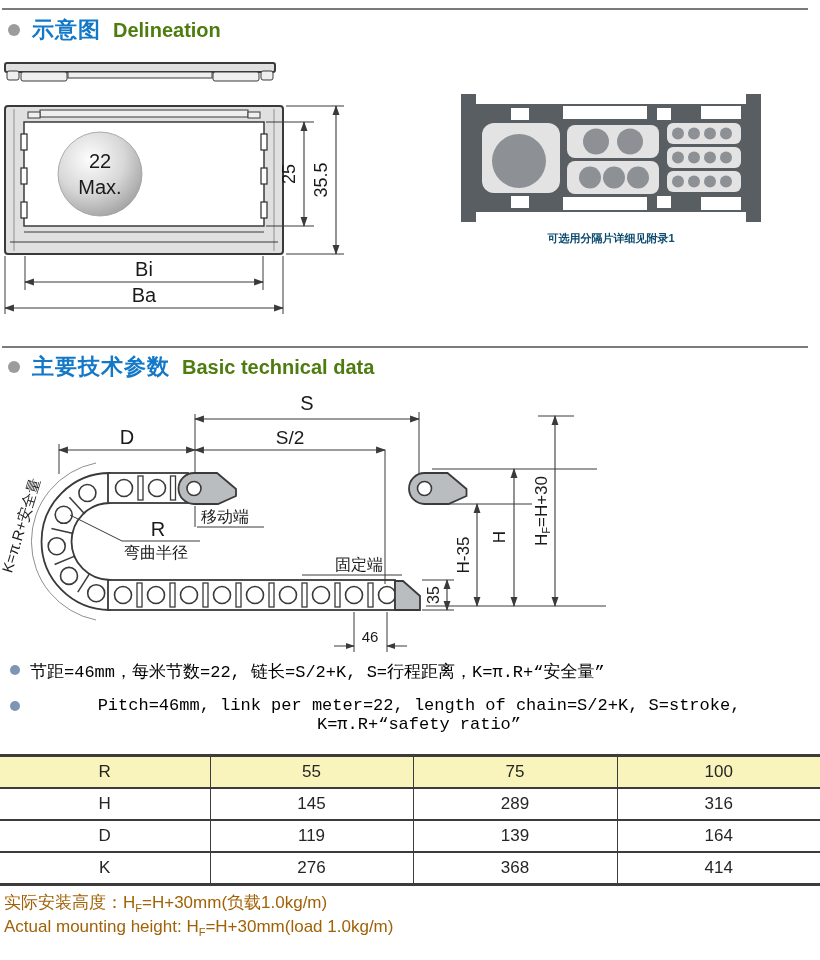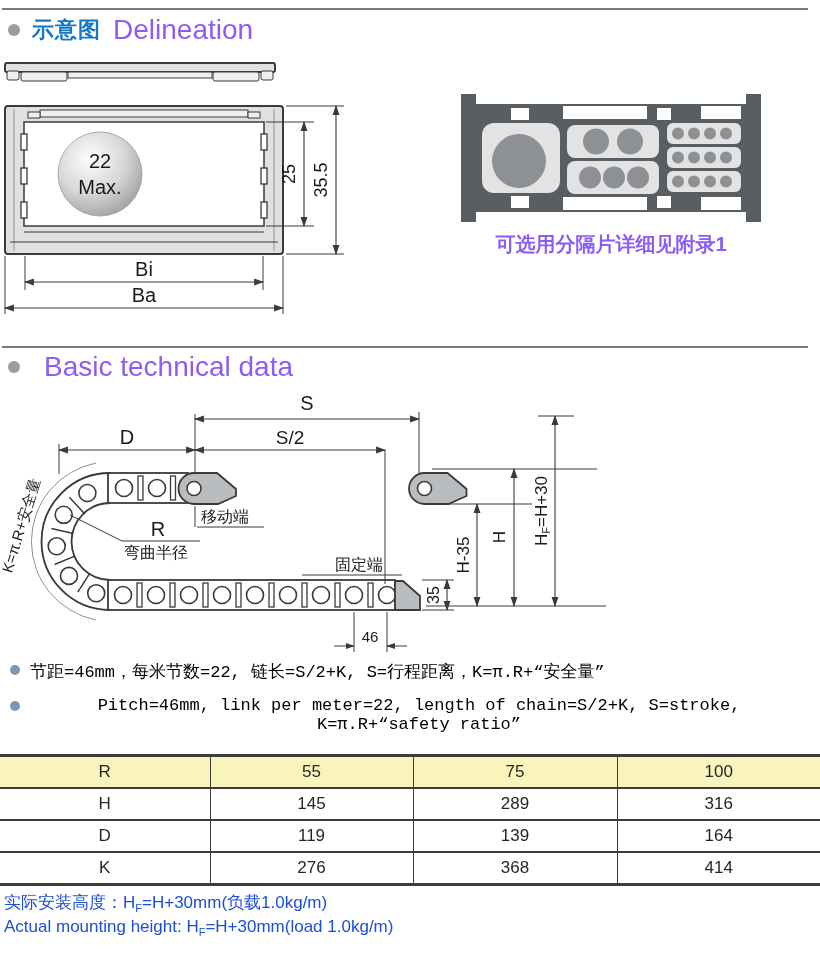--- a/index.html
+++ b/index.html
@@ -3,32 +3,32 @@
 <meta charset="utf-8">
 <style>
   html,body{margin:0;padding:0;background:#fff;}
   #page{position:relative;width:820px;height:960px;background:#fff;overflow:hidden;
         font-family:"Liberation Sans",sans-serif;}
   .abs{position:absolute;}
   .rule{height:2px;background:#7b7b7b;}
   .hdr{display:flex;align-items:center;}
   .hdr .dot{width:12px;height:12px;border-radius:50%;background:#9c9c9c;margin-right:12px;flex:none;}
   .hdr .zh{font-size:22px;font-weight:bold;color:#1478c8;letter-spacing:1px;}
-  .hdr .en{font-size:28px;color:#8b5cf6;margin-left:12px;}
-  .caption{font-size:20px;font-weight:bold;color:#8b5cf6;text-align:center;}
+  .hdr .en{font-size:20px;color:#4d7c0f;margin-left:12px;font-weight:bold;}
+  .caption{font-size:11px;font-weight:bold;color:#0c4a6e;text-align:center;}
   .note{display:flex;align-items:flex-start;font-size:17px;color:#000000;font-family:Liberation Mono, monospace;}
   .note .ndot{width:10px;height:10px;border-radius:50%;background:#7e95b5;margin:5px 10px 0 2px;flex:none;}
   table.spec{border-collapse:collapse;width:820px;table-layout:fixed;
              border-top:3px solid #3c3c3c;border-bottom:3px solid #3c3c3c;}
   table.spec td{border-left:1.5px solid #3c3c3c;height:30px;text-align:center;
                 font-size:17px;color:#262626;padding:0;}
   table.spec td:first-child{border-left:none;}
   table.spec tr + tr td{border-top:2px solid #3c3c3c;}
   table.spec tr.hl td{background:#f8f4bb;}
-  .foot{font-size:17px;color:#1d4ed8;}
+  .foot{font-size:17px;color:#a16207;}
   .foot sub{font-size:11px;}
   svg text{font-family:"Liberation Sans",sans-serif;fill:#1a1a1a;}
   .dim{stroke:#3a3a3a;stroke-width:1.1;fill:none;marker-start:url(#dimarr);marker-end:url(#dimarr);}
   .ext{stroke:#3a3a3a;stroke-width:1;fill:none;}
   .thin{stroke:#8f8f8f;stroke-width:1;fill:none;}
   .band{fill:#fff;stroke:#3a3a3a;stroke-width:1.8;}
   .pin{fill:#fff;stroke:#3a3a3a;stroke-width:1.6;}
   .sep{fill:#fff;stroke:#3a3a3a;stroke-width:1.3;}
   .bseg{stroke:#3a3a3a;stroke-width:1.5;fill:none;}
   .bracket{fill:#b9bdc0;stroke:#3a3a3a;stroke-width:1.8;}
@@ -156,20 +156,21 @@
         <circle cx="249" cy="89.5" r="6" fill="#8d9094"></circle>
         <circle cx="265" cy="89.5" r="6" fill="#8d9094"></circle>
     </g>
   </svg>
   <div class="abs caption" style="top:231px;left:461px;width:300px;">可选用分隔片详细见附录1</div>
 
   <div class="abs rule" style="top:346px;left:2px;width:806px;"></div>
 
   <div class="abs hdr" style="top:353px;left:8px;height:28px;">
     <span class="dot"></span>
+    <span class="zh">主要技术参数</span>
     <span class="en">Basic technical data</span>
   </div>
 
   <svg class="abs" style="top:394px;left:2px;" width="618" height="262" viewBox="0 0 618 262">
 
     <path d="M94,69 A80,80 0 0 0 94,226" class="thin"></path>
     <text transform="translate(24,133) rotate(-73)" text-anchor="middle" font-size="15">K=π.R+安全量</text>
 
     <g>
       <path d="M108,79 A68.5,68.5 0 0 0 108,216 L108,186 A38.5,38.5 0 0 1 108,109 Z" class="band"></path>

